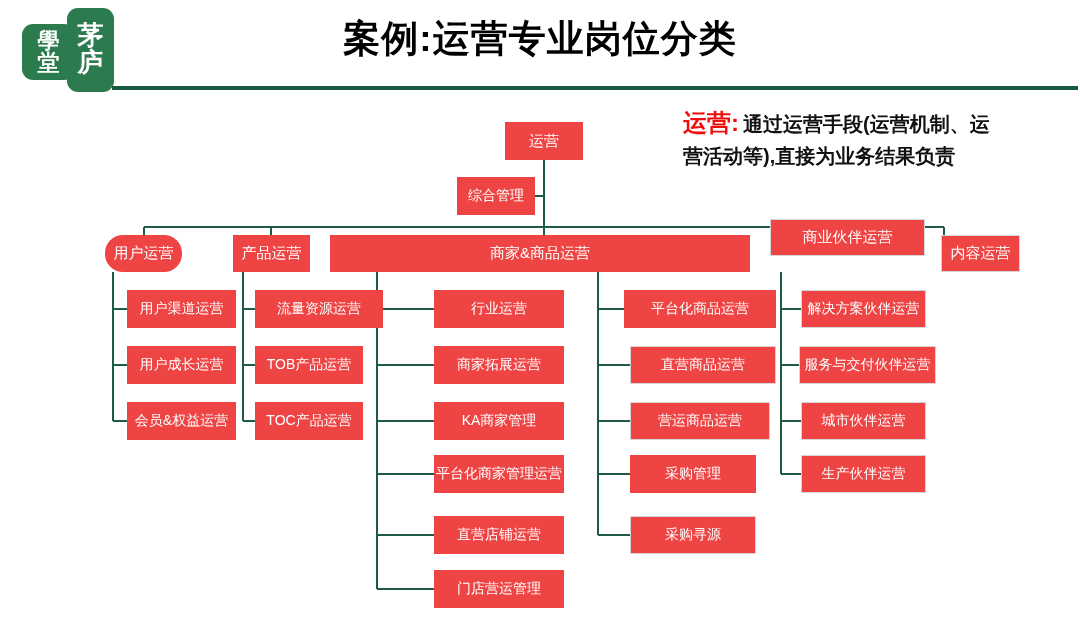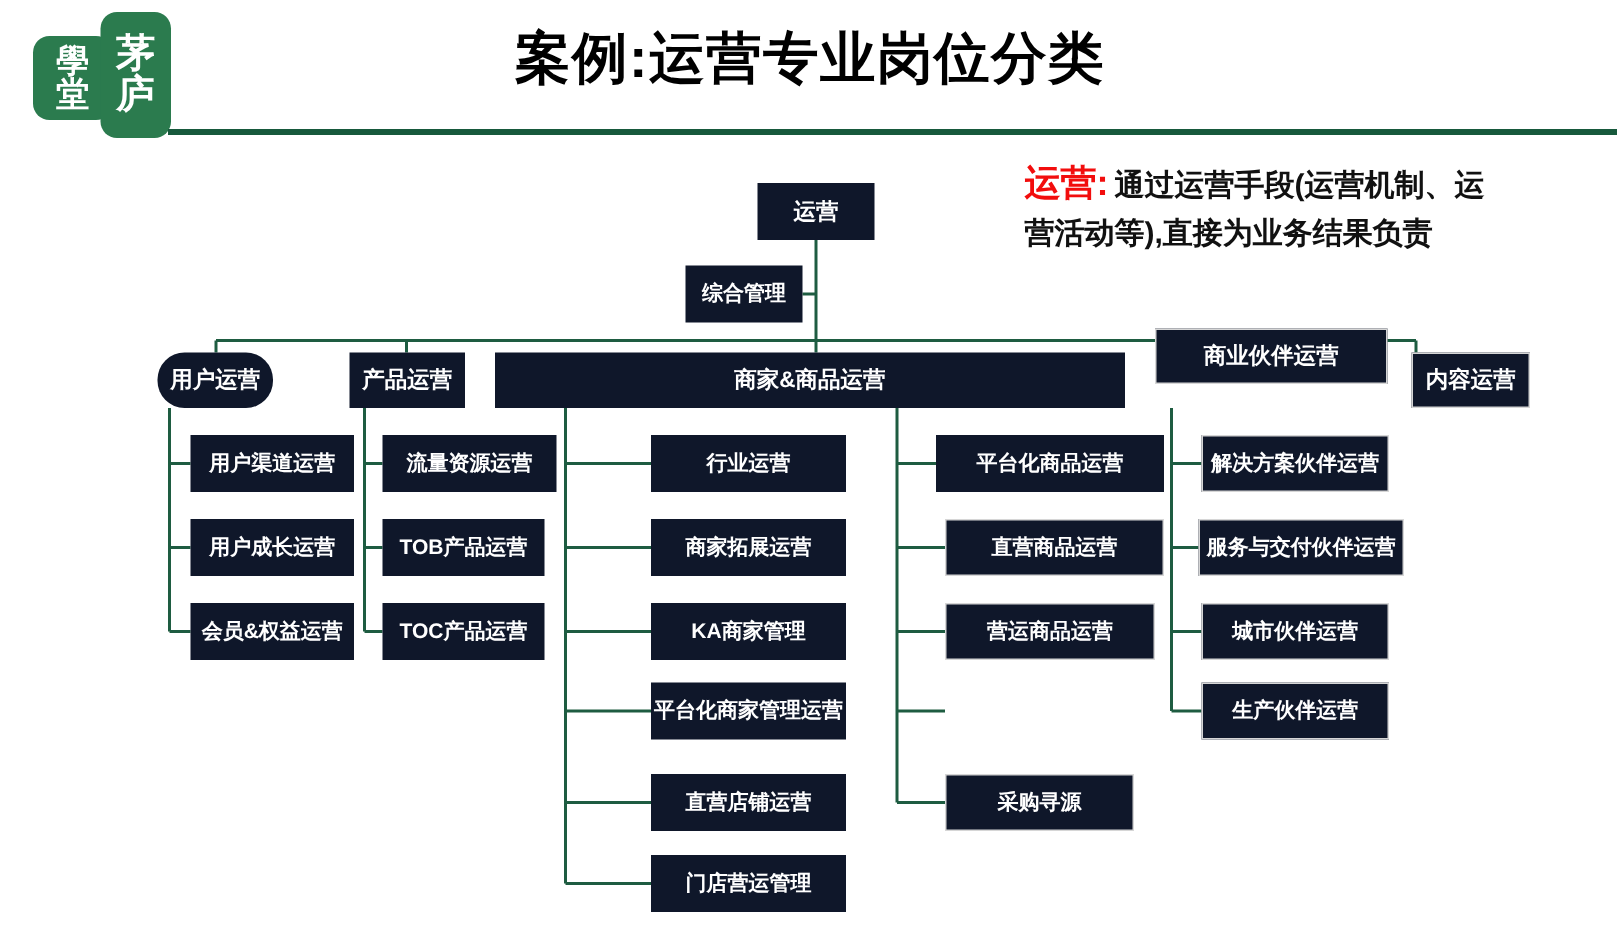--- a/index.html
+++ b/index.html
@@ -21,23 +21,23 @@
     position:absolute;left:0;right:0;top:14px;margin:0;text-align:center;
     font-size:37px;font-weight:700;color:#000;letter-spacing:1px;
   }
   .rule{position:absolute;left:112px;top:86px;width:966px;height:4px;background:#17593c;}
   
   .note{position:absolute;left:683px;top:108px;width:314px;line-height:30px;color:#111;}
   .note-label{font-size:24px;font-weight:800;color:#f20d0d;margin-right:4px;}
   .note-body{font-size:20px;font-weight:700;}
   
   .node{
-    position:absolute;background:#0f172a;color:#ffffff;
+    position:absolute;background:#ef4444;color:#ffffff;
     display:flex;align-items:center;justify-content:center;
-    font-size:14px;font-weight:700;text-align:center;box-sizing:border-box;
+    font-size:14px;font-weight:400;text-align:center;box-sizing:border-box;
     white-space:nowrap;
   }
   .lvl1{font-size:15px;}
   .bordered{border:1px solid #d6d6d6;}
   .connectors{position:absolute;left:0;top:0;width:1080px;height:620px;pointer-events:none;}
   .connectors path{stroke:#1e5c41;stroke-width:2;fill:none;}
 </style>
 </head>
 <body>
 
@@ -103,34 +103,35 @@
   <div class="node lvl1" style="left:105px;top:235px;width:77px;height:37px;border-radius:18px;">用户运营</div>
   <div class="node lvl1" style="left:233px;top:235px;width:77px;height:37px;">产品运营</div>
   <div class="node lvl1" style="left:330px;top:235px;width:420px;height:37px;">商家&amp;商品运营</div>
   <div class="node lvl1 bordered" style="left:770px;top:219px;width:155px;height:37px;">商业伙伴运营</div>
   <div class="node lvl1 bordered" style="left:941px;top:235px;width:79px;height:37px;">内容运营</div>
 
   <div class="node" style="left:127px;top:290px;width:109px;height:38px;">用户渠道运营</div>
   <div class="node" style="left:127px;top:346px;width:109px;height:38px;">用户成长运营</div>
   <div class="node" style="left:127px;top:402px;width:109px;height:38px;">会员&amp;权益运营</div>
 
-  <div class="node" style="left:255px;top:290px;width:116px;height:38px;">流量资源运营</div>
+  <div class="node" style="left:255px;top:290px;width:128px;height:38px;">流量资源运营</div>
   <div class="node" style="left:255px;top:346px;width:108px;height:38px;">TOB产品运营</div>
   <div class="node" style="left:255px;top:402px;width:108px;height:38px;">TOC产品运营</div>
 
   <div class="node" style="left:434px;top:290px;width:130px;height:38px;">行业运营</div>
   <div class="node" style="left:434px;top:346px;width:130px;height:38px;">商家拓展运营</div>
   <div class="node" style="left:434px;top:402px;width:130px;height:38px;">KA商家管理</div>
   <div class="node" style="left:434px;top:455px;width:130px;height:38px;">平台化商家管理运营</div>
   <div class="node" style="left:434px;top:516px;width:130px;height:38px;">直营店铺运营</div>
   <div class="node" style="left:434px;top:570px;width:130px;height:38px;">门店营运管理</div>
 
   <div class="node" style="left:624px;top:290px;width:152px;height:38px;">平台化商品运营</div>
   <div class="node bordered" style="left:630px;top:346px;width:146px;height:38px;">直营商品运营</div>
   <div class="node bordered" style="left:630px;top:402px;width:140px;height:38px;">营运商品运营</div>
+  <div class="node" style="left:630px;top:455px;width:126px;height:38px;">采购管理</div>
   <div class="node bordered" style="left:630px;top:516px;width:126px;height:38px;">采购寻源</div>
 
   <div class="node bordered" style="left:801px;top:290px;width:125px;height:38px;">解决方案伙伴运营</div>
   <div class="node bordered" style="left:799px;top:346px;width:137px;height:38px;">服务与交付伙伴运营</div>
   <div class="node bordered" style="left:801px;top:402px;width:125px;height:38px;">城市伙伴运营</div>
   <div class="node bordered" style="left:801px;top:455px;width:125px;height:38px;">生产伙伴运营</div>
 
 </div>
 
 </body></html>

